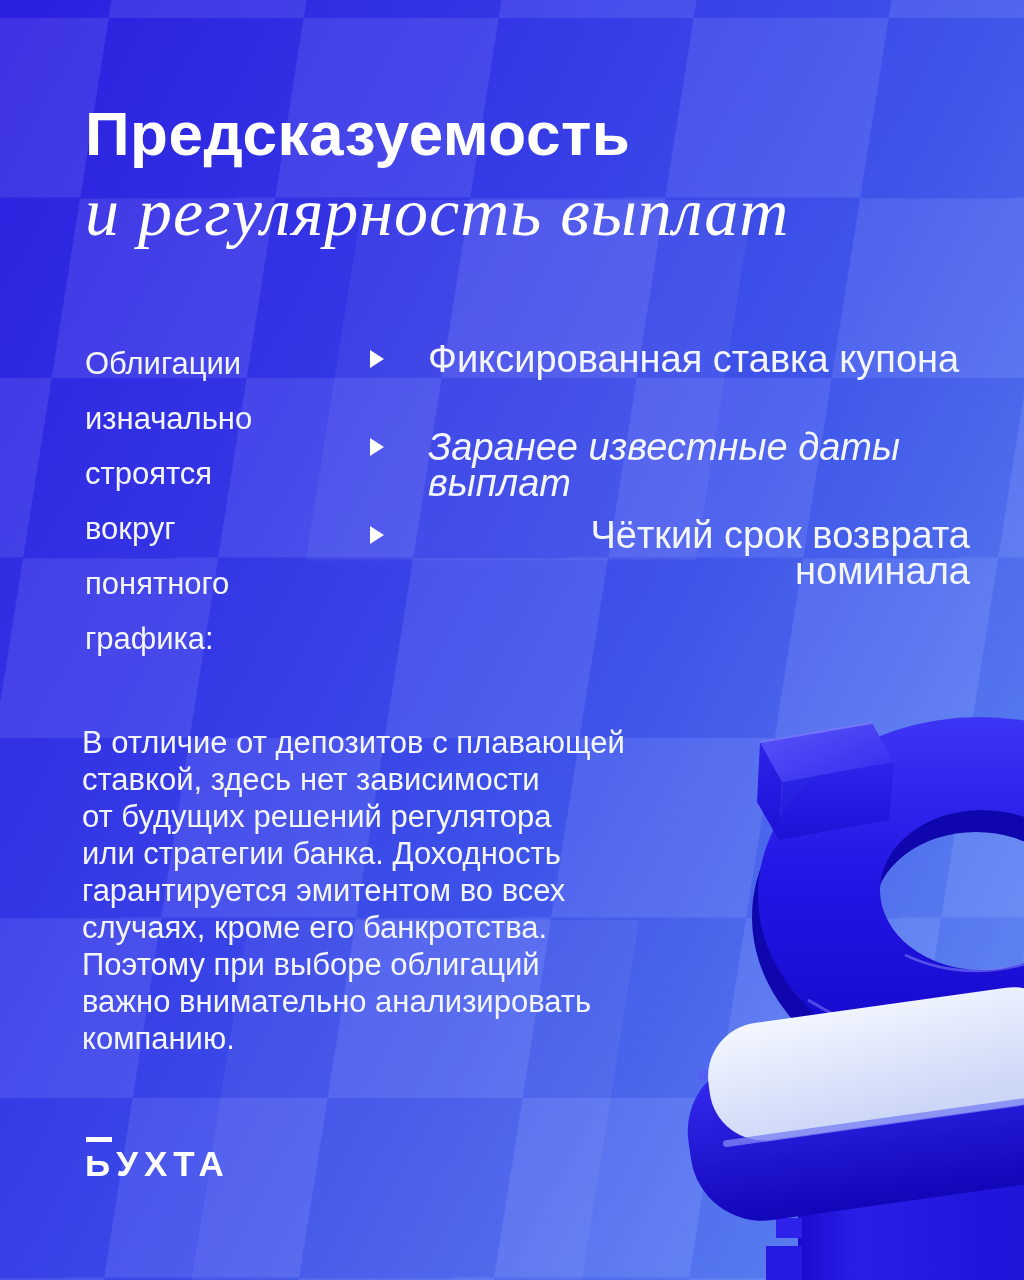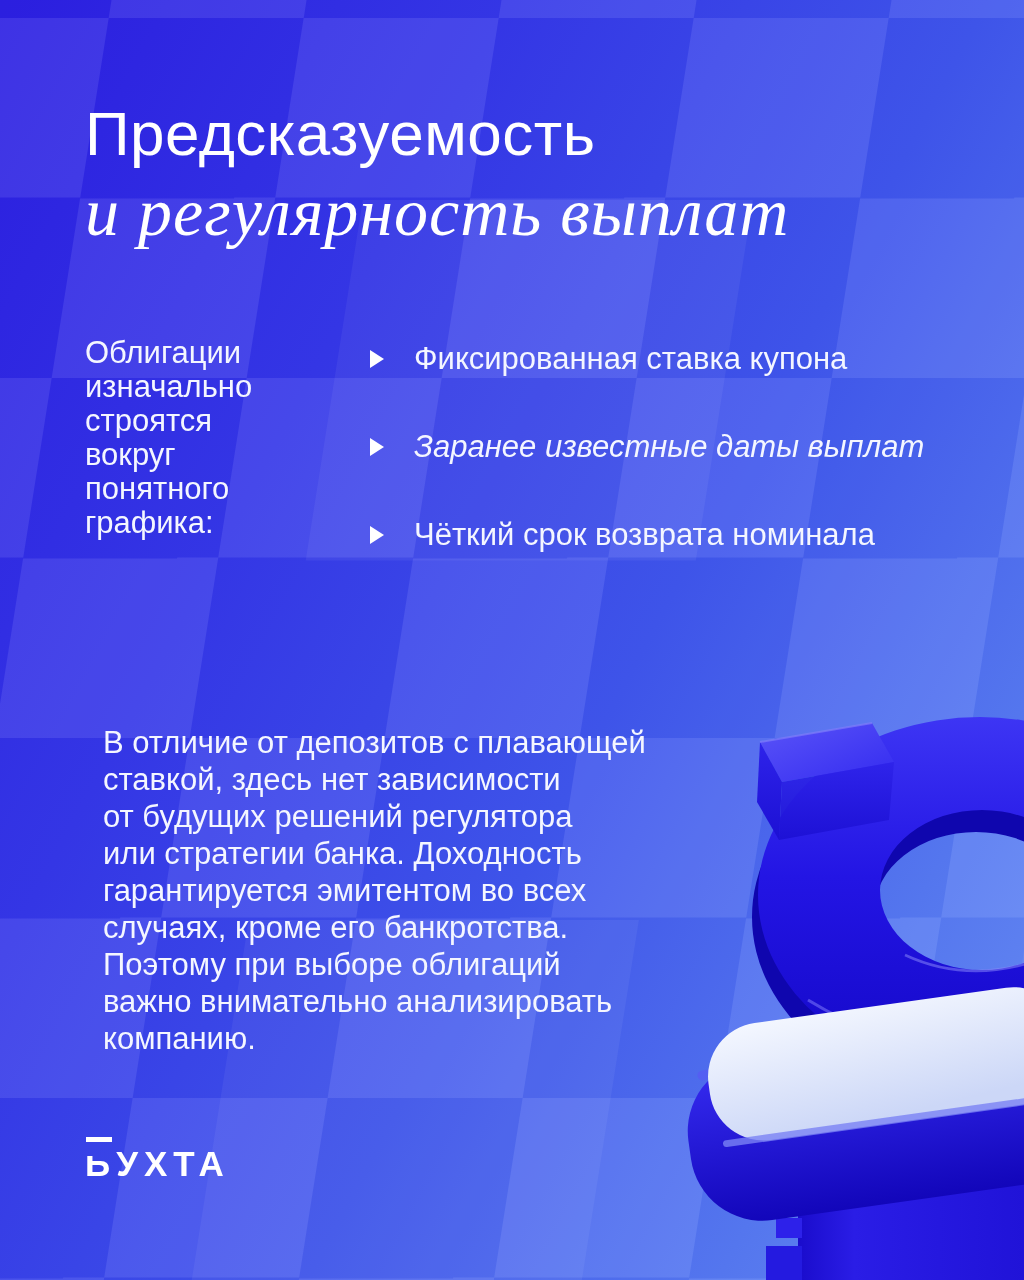--- a/index.html
+++ b/index.html
@@ -41,42 +41,42 @@
     background-size: 780px 720px;
     background-position: 20px 240px;
     transform: skewX(-9deg);
     pointer-events: none;
   }
 
   .header { position: absolute; left: 85px; top: 98px; }
   .title {
     font-family: "Liberation Sans", sans-serif;
     font-size: 62px;
-    font-weight: 400;
+    font-weight: 700;
     letter-spacing: 0.5px;
     line-height: 1.15;
     color: #ffffff;
   }
   .subtitle {
     font-family: "Liberation Serif", serif;
     font-style: italic;
     font-weight: 400;
     font-size: 68px;
     line-height: 1.05;
     margin-top: 8px;
     color: #ffffff;
     letter-spacing: 1px;
   }
 
   .lead {
     position: absolute;
     left: 85px; top: 336px;
     font-size: 31px;
     font-weight: 500;
-    line-height: 34px;
+    line-height: 55px;
     white-space: pre-line;
     color: #f4f6ff;
   }
 
   .bullet {
     position: absolute;
     left: 370px;
     display: flex;
     align-items: flex-start;
     width: 600px;
@@ -87,30 +87,30 @@
   .bullet-3 { top: 517px; text-align: right; }
   .tri {
     width: 0; height: 0;
     border-left: 14px solid #ffffff;
     border-top: 9px solid transparent;
     border-bottom: 9px solid transparent;
     margin-top: 9px;
     flex: 0 0 auto;
   }
   .bullet-label {
-    margin-left: 30px;
-    font-size: 31px;
+    margin-left: 44px;
+    font-size: 38px;
     font-weight: 500;
     line-height: 36px;
     color: #f4f6ff;
   }
 
   .body-paragraph {
     position: absolute;
-    left: 103px; top: 724px;
+    left: 82px; top: 724px;
     width: 660px;
     font-size: 31px;
     font-weight: 500;
     line-height: 37px;
     white-space: pre-line;
     color: #f4f6ff;
   }
 
   .logo {
     position: absolute;

